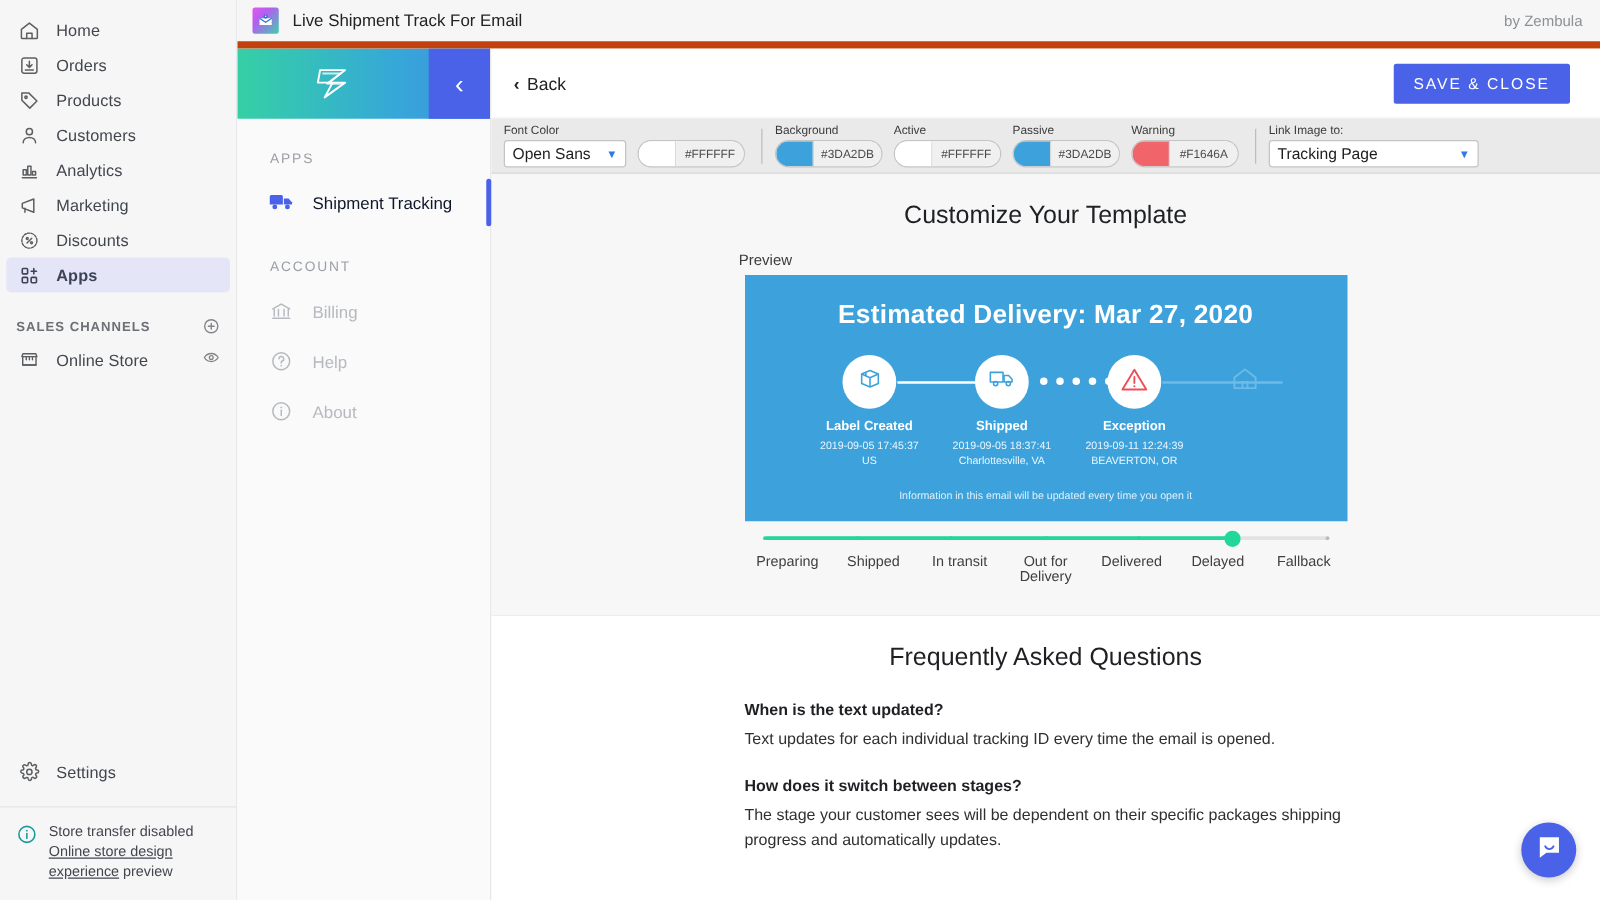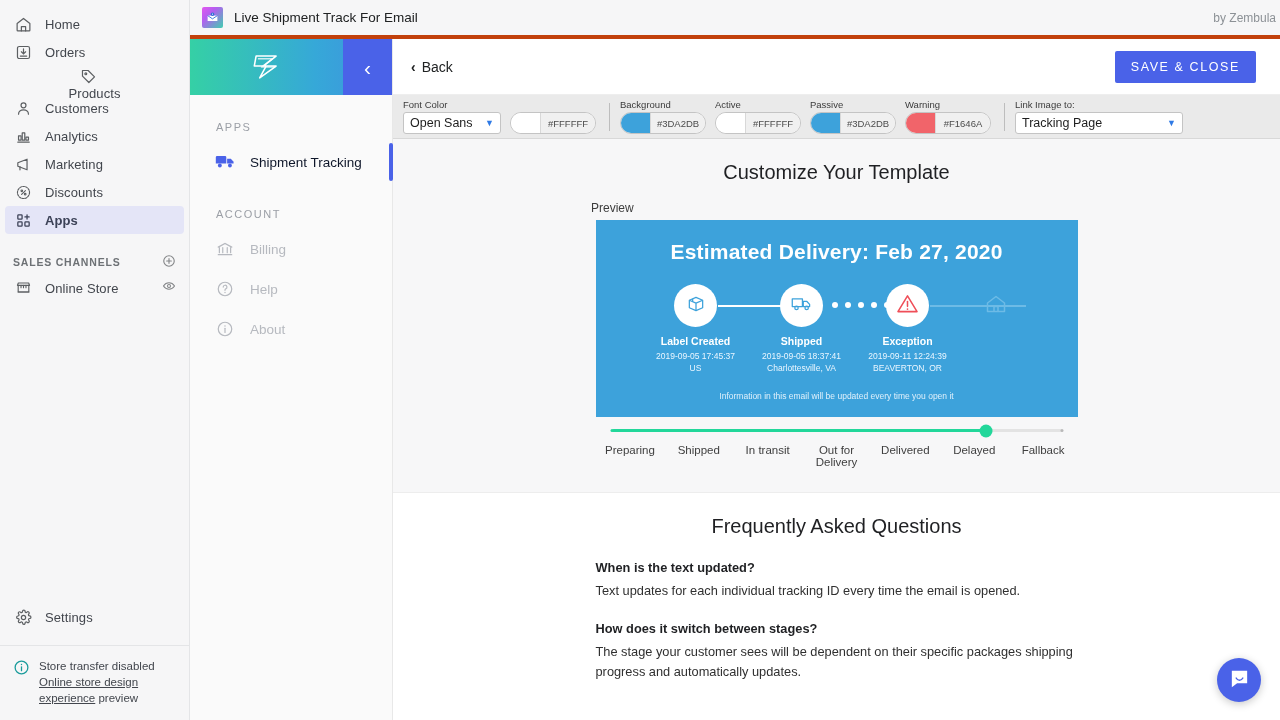--- a/index.html
+++ b/index.html
@@ -56,23 +56,23 @@
   }
   .notice-text { font-size: 11.5px; color: #42464d; line-height: 16px; }
   .notice-link { text-decoration: underline; cursor: pointer; }
 
   
   .main-col { flex: 1; display: flex; flex-direction: column; height: 720px; background:#fff; }
 
   .topbar {
     height: 39px; flex: 0 0 39px;
     background: #f6f6f7;
-    border-bottom: 4px solid #c2410c;
+    border-bottom: 6px solid #c2410c;
     display: flex; align-items: center;
-    padding: 0 4px 0 12px;
+    padding: 0 14px 0 12px;
   }
   .app-icon {
     width: 21px; height: 21px; border-radius: 2px;
     background: linear-gradient(135deg, #e357f0 0%, #b45ef0 35%, #3ecfb0 100%);
     margin-right: 11px; position: relative;
     display: flex; align-items: center; justify-content: center;
     flex: 0 0 21px;
   }
   .topbar-title { font-size: 13.5px; color: #202223; }
   .topbar-right { margin-left: auto; font-size: 12px; color: #8c9196; }
@@ -280,21 +280,21 @@
         <span class="ico">
           <svg width="17" height="17" viewBox="0 0 24 24" fill="none" stroke="#5c5f62" stroke-width="1.7" stroke-linecap="round" stroke-linejoin="round">
               <rect x="3.5" y="3.5" width="17" height="17" rx="2.5"></rect>
               <path d="M12 7v7m0 0-3-3m3 3 3-3"></path>
               <path d="M7.5 17h9"></path>
             </svg>
         </span>
         <span class="nav-label">Orders</span>
       </div>
 
-      <div class="nav-item" style="height:28px;flex-direction:column;">
+      <div class="nav-item" style="height:28px;">
         <span class="ico">
           <svg width="17" height="17" viewBox="0 0 24 24" fill="none" stroke="#5c5f62" stroke-width="1.7" stroke-linecap="round" stroke-linejoin="round">
               <path d="M20.5 12.5 12.5 20.5 3.5 11.5v-8h8z"></path>
               <circle cx="8.2" cy="8.2" r="1.3"></circle>
             </svg>
         </span>
         <span class="nav-label">Products</span>
       </div>
 
       <div class="nav-item" style="height:28px;">
@@ -558,21 +558,21 @@
           </div>
         </div>
 
         <div class="scroll-area">
 
           <div class="customize-sec">
             <div class="sec-title">Customize Your Template</div>
             <div class="preview-label">Preview</div>
 
             <div class="email-card">
-              <div class="email-title">Estimated Delivery: Feb 27, 2020</div>
+              <div class="email-title">Estimated Delivery: Mar 27, 2020</div>
 
               <div class="track-row">
 
                 <div class="connector" style="left:122px; width:72px;"></div>
                 <div class="connector dim" style="left:334px; width:96px;"></div>
                 <div class="dots" style="left:236px;">
                   <span class="dot"></span>
                   <span class="dot"></span>
                   <span class="dot"></span>
                   <span class="dot"></span>

